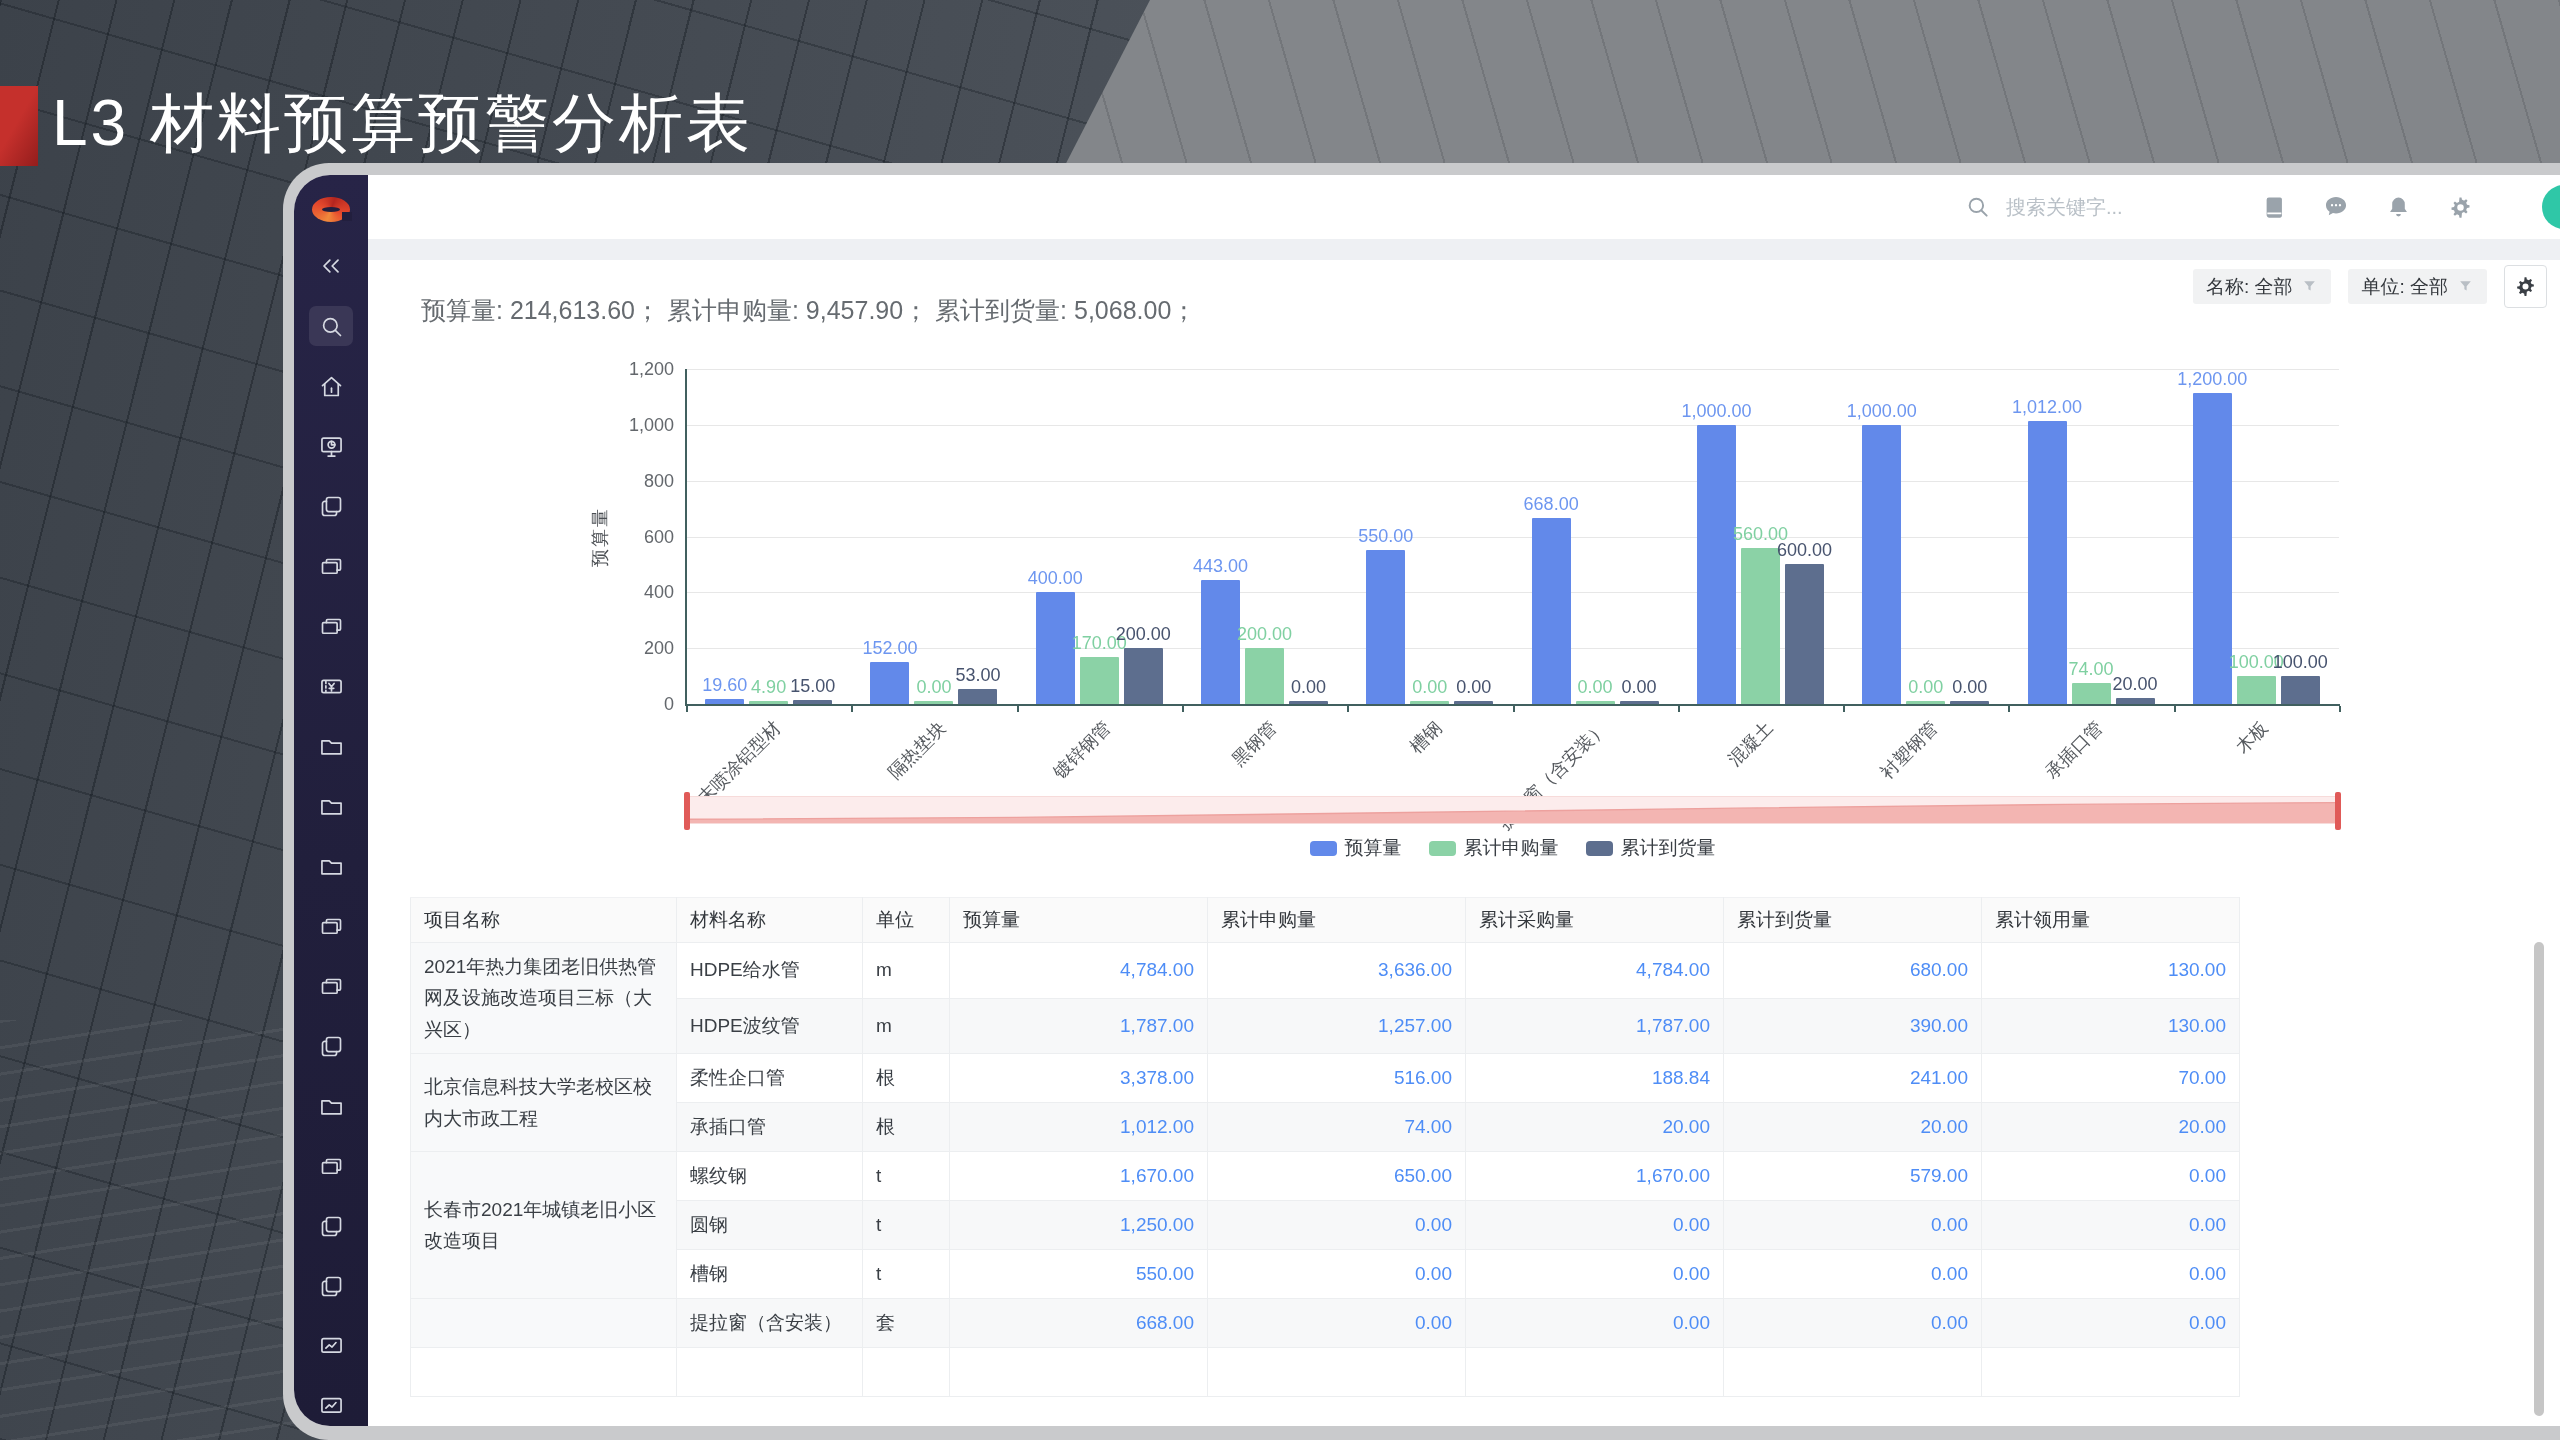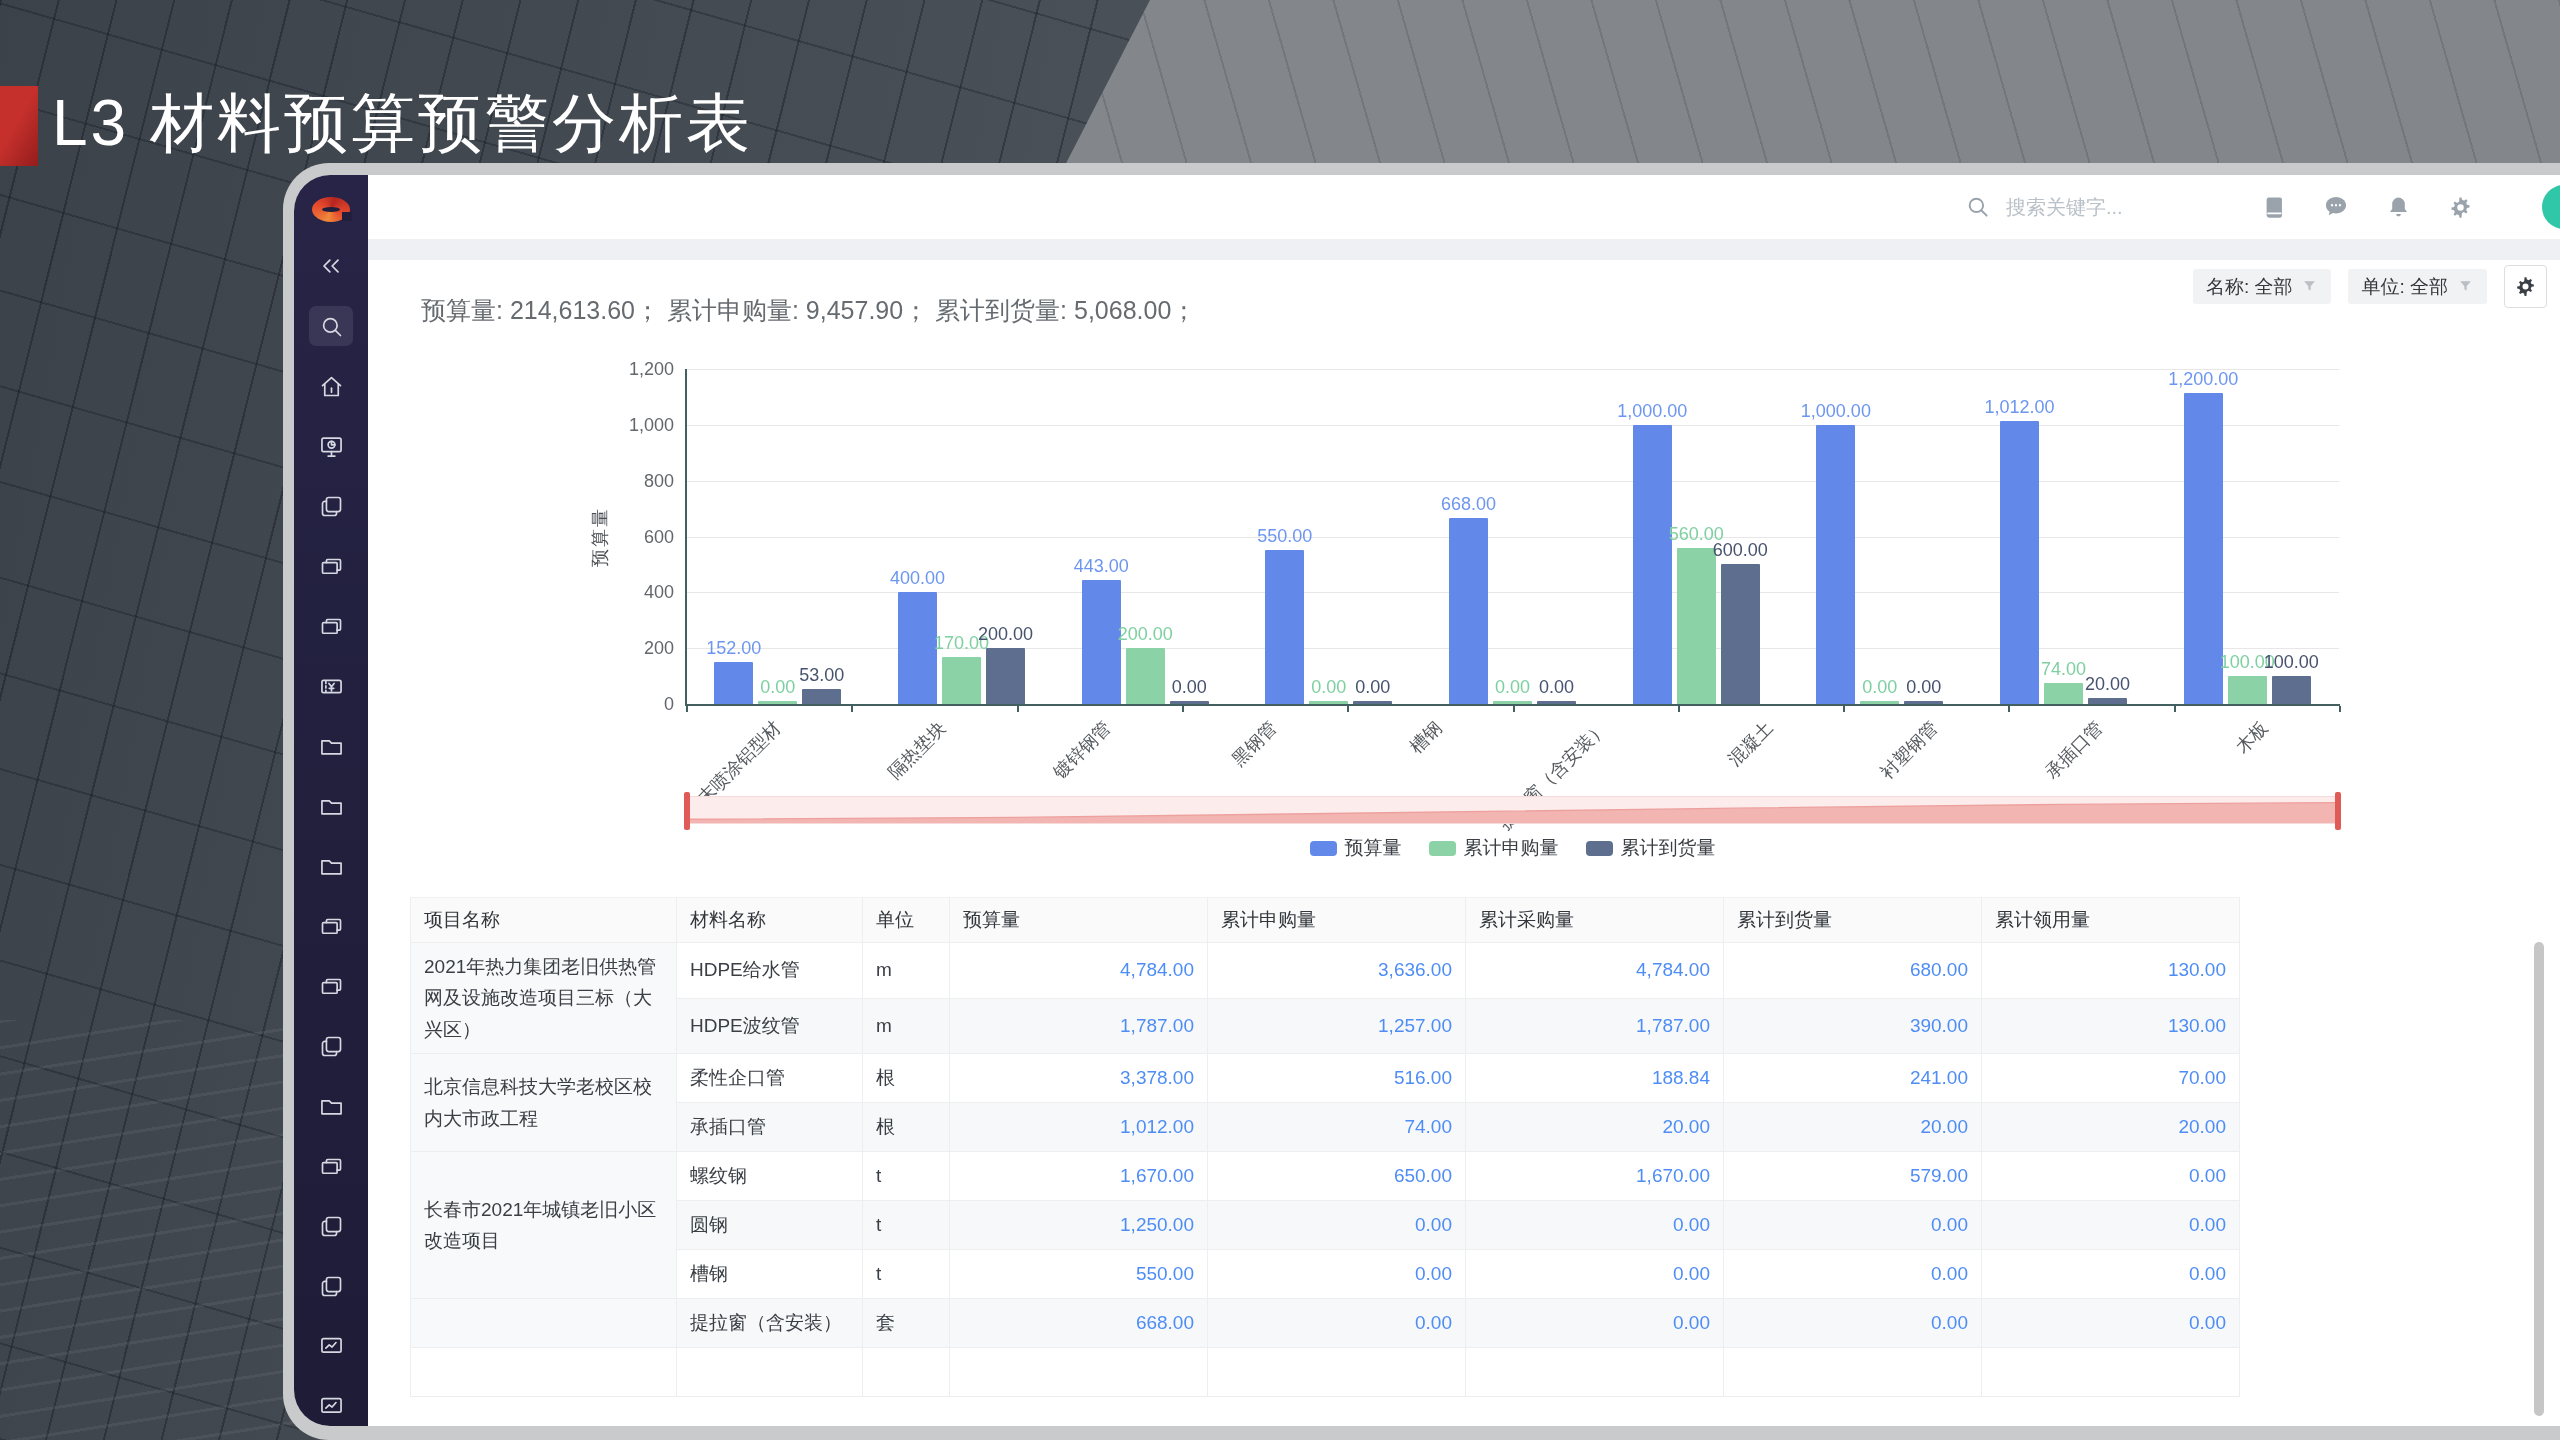--- a/index.html
+++ b/index.html
@@ -351,20 +351,34 @@
             <div class="x-tick" style="left:495.9px"></div>
             <div class="x-tick" style="left:661.2px"></div>
             <div class="x-tick" style="left:826.5px"></div>
             <div class="x-tick" style="left:991.8px"></div>
             <div class="x-tick" style="left:1157.1px"></div>
             <div class="x-tick" style="left:1322.4px"></div>
             <div class="x-tick" style="left:1487.7px"></div>
             <div class="x-tick" style="left:1653.0px"></div>
             <div class="y-name">预算量</div>
             <div class="groups">
+              <div class="bar-group">
+                <div class="bar-wrap">
+      <div class="bar-label" style="color:#6d96f0">19.60</div>
+      <div class="bar" style="height:5px;background:#6289ea"></div>
+                </div>
+                <div class="bar-wrap">
+      <div class="bar-label" style="color:#7fd0a1">4.90</div>
+      <div class="bar" style="height:3px;background:#8bd2a6"></div>
+                </div>
+                <div class="bar-wrap">
+      <div class="bar-label" style="color:#47536e">15.00</div>
+      <div class="bar" style="height:4px;background:#5d6e8e"></div>
+                </div>
+              </div>
               <div class="cat-label" style="left:-177.3px">粉末喷涂铝型材</div>
               <div class="bar-group">
                 <div class="bar-wrap">
       <div class="bar-label" style="color:#6d96f0">152.00</div>
       <div class="bar" style="height:42px;background:#6289ea"></div>
                 </div>
                 <div class="bar-wrap">
       <div class="bar-label" style="color:#7fd0a1">0.00</div>
       <div class="bar" style="height:3px;background:#8bd2a6"></div>
                 </div>

